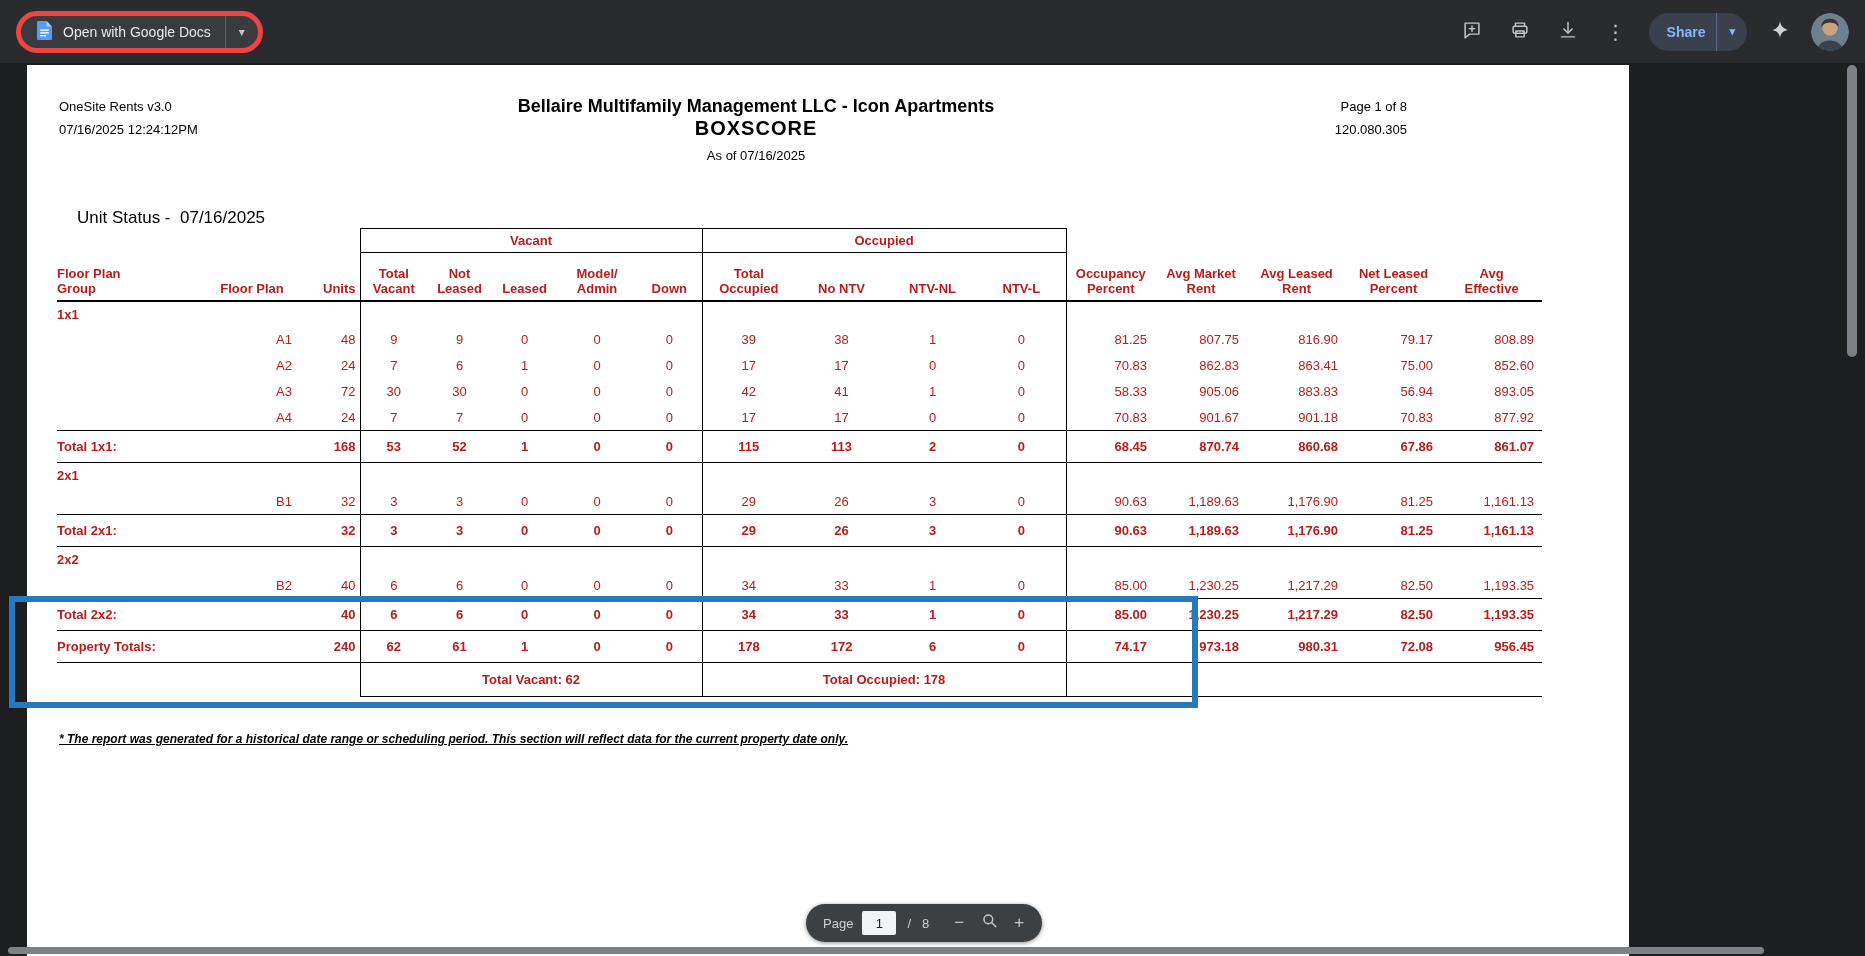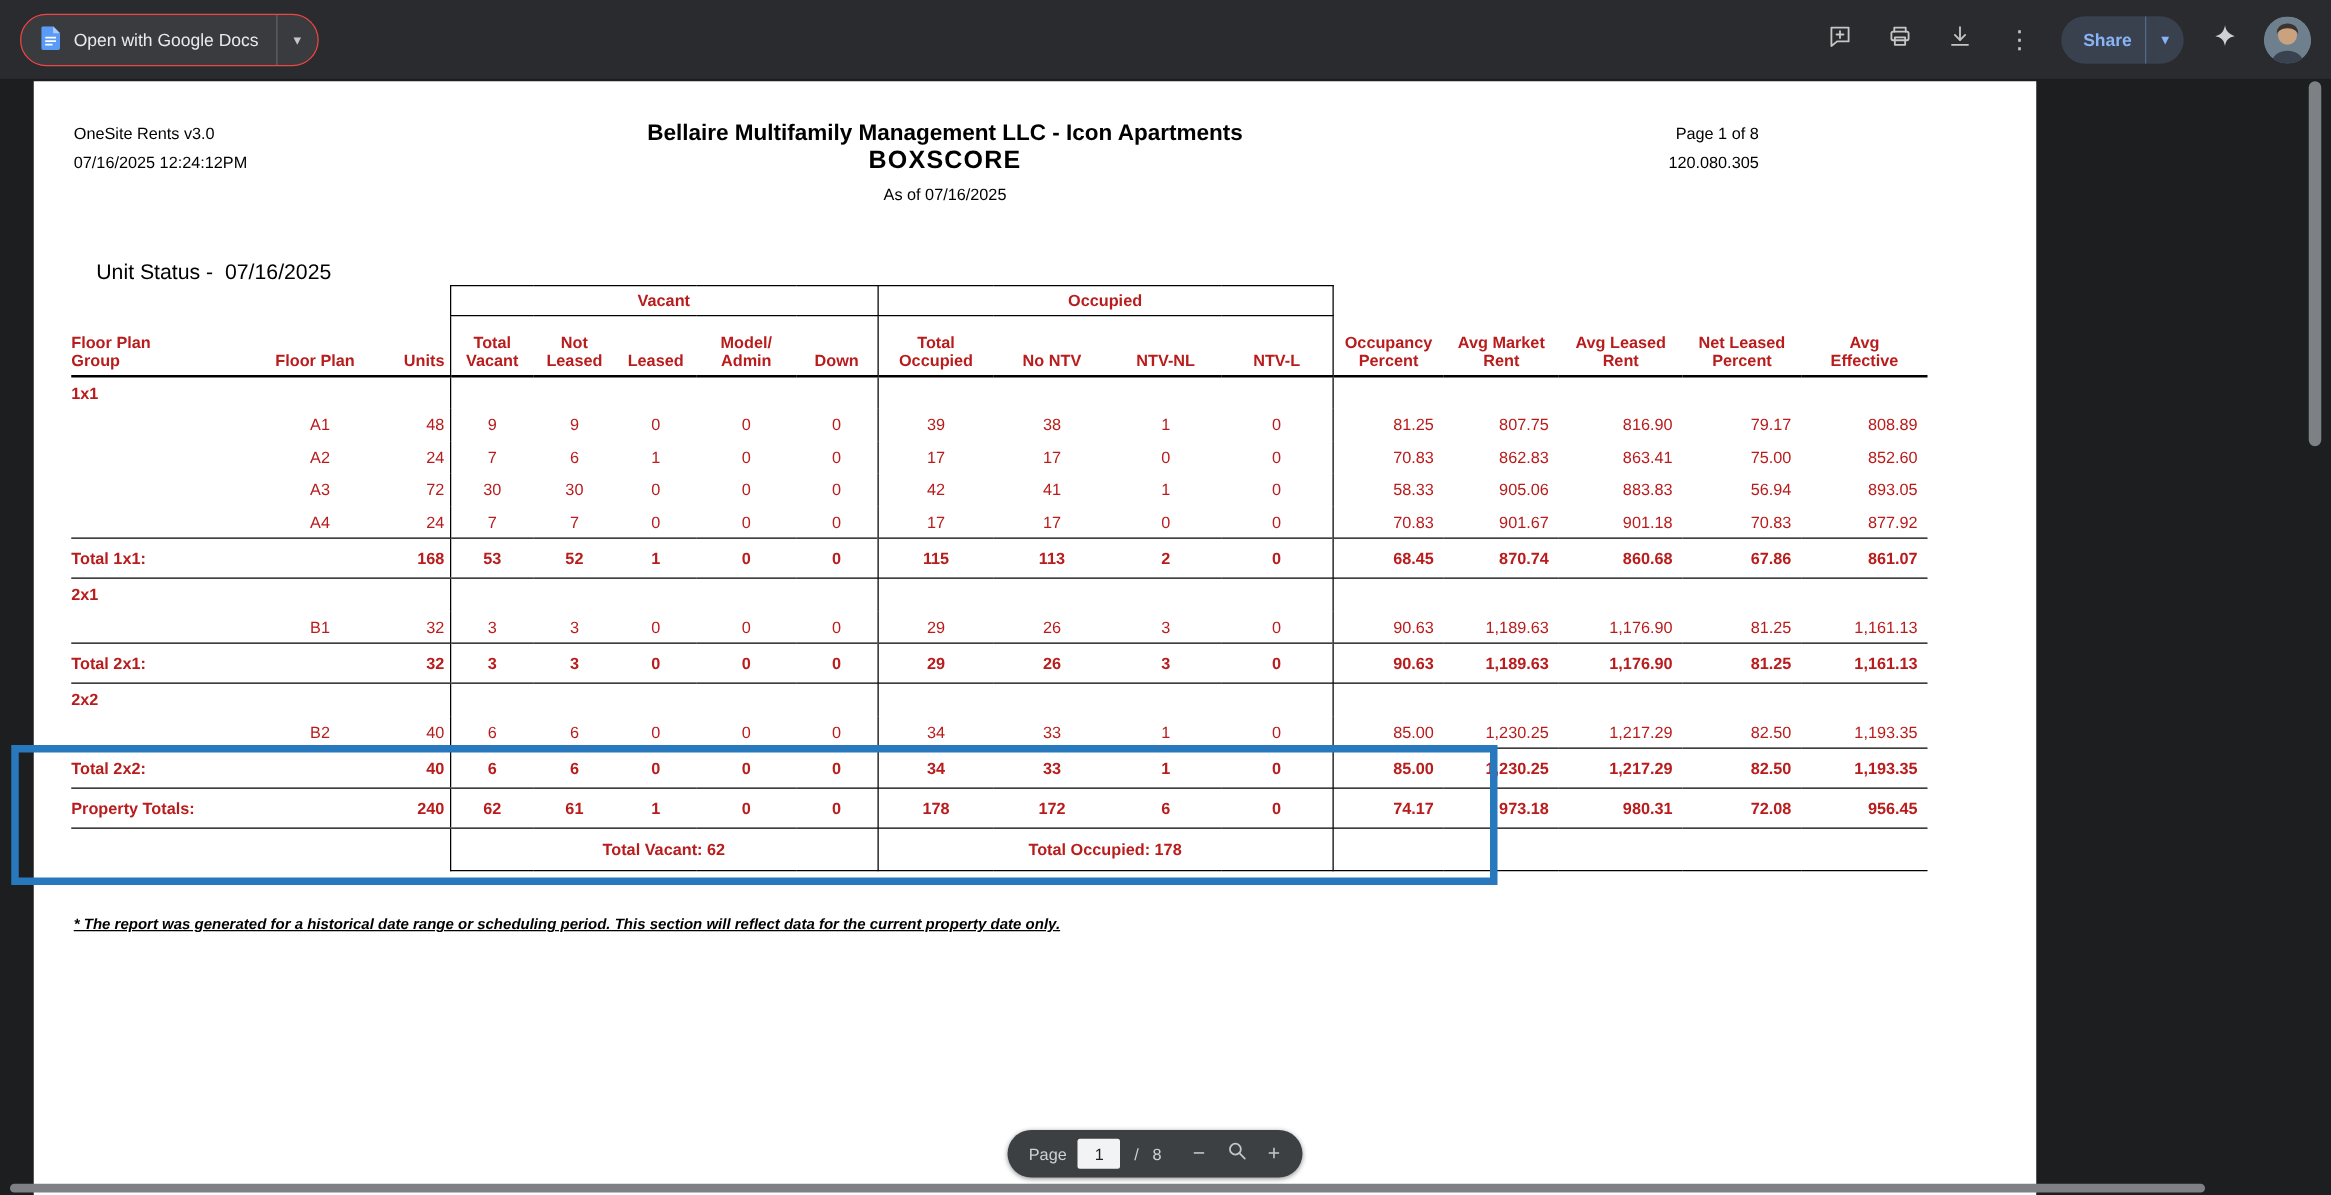--- a/index.html
+++ b/index.html
@@ -20,21 +20,21 @@
   .pdf-icon {
     width: 23px; height: 23px; background: #ea4335; border-radius: 3px;
     color: #fff; font-size: 7px; font-weight: bold;
     display: flex; align-items: center; justify-content: center; flex: none;
   }
   .filename { color: #e8eaed; font-size: 15px; white-space: nowrap; }
 
   .tb-center { flex: 0 0 auto; display: flex; justify-content: center; }
   .open-with {
     display: flex; align-items: center; height: 42px;
-    background: #3a3b3e; border: 1px solid #ef4444; border-radius: 21px;
+    background: #3a3b3e; border: 5px solid #ef4444; border-radius: 21px;
     color: #e8eaed; font-size: 14px; cursor: pointer; overflow: hidden;
   }
   .ow-main { display: flex; align-items: center; gap: 11px; padding: 0 14px 0 16px; height: 100%; }
   .ow-divider { width: 1px; height: 100%; background: #5f6368; }
   .ow-caret { padding: 0 13px; color: #c4c7c5; font-size: 12px; display: flex; align-items: center; height: 100%; }
 
   .tb-right { flex: 1; display: flex; align-items: center; justify-content: flex-end; gap: 6px; }
   .icon-btn {
     width: 42px; height: 42px; border-radius: 50%; flex: none;
     display: flex; align-items: center; justify-content: center;
@@ -89,21 +89,21 @@
   .a-l { text-align: left !important; }
   .a-r { text-align: right !important; padding-right: 4px !important; }
   .bl { border-left: 1px solid #000; }
   .br { border-right: 1px solid #000; }
   .bb { border-bottom: 1px solid #000; }
 
   .report-table td { height: 26px; text-align: center; }
   tr.r-group td { height: 26px; }
   tr.r-total td { height: 32px; font-weight: bold; border-top: 1px solid #000; border-bottom: 1px solid #000; }
   td.lbl { text-align: left; font-weight: bold; }
-  td.fp { text-align: center; padding-left: 8px; }
+  td.fp { text-align: right; padding-left: 8px; }
   td.units { text-align: right; padding-right: 4px; }
   td.num-r { text-align: right; padding-right: 8px; }
   .foot-row td { height: 34px; font-weight: bold; text-align: center; margin-left: 30px; }
 
   .footnote { position: absolute; left: 32px; top: 667px; font-size: 12px; font-weight: bold; font-style: italic; text-decoration: underline; }
 
   .annotation-box {
     position: absolute; left: -18px; top: 531px; width: 1189px; height: 112px;
     border: 6px solid #2878be; z-index: 5; pointer-events: none;
   }

